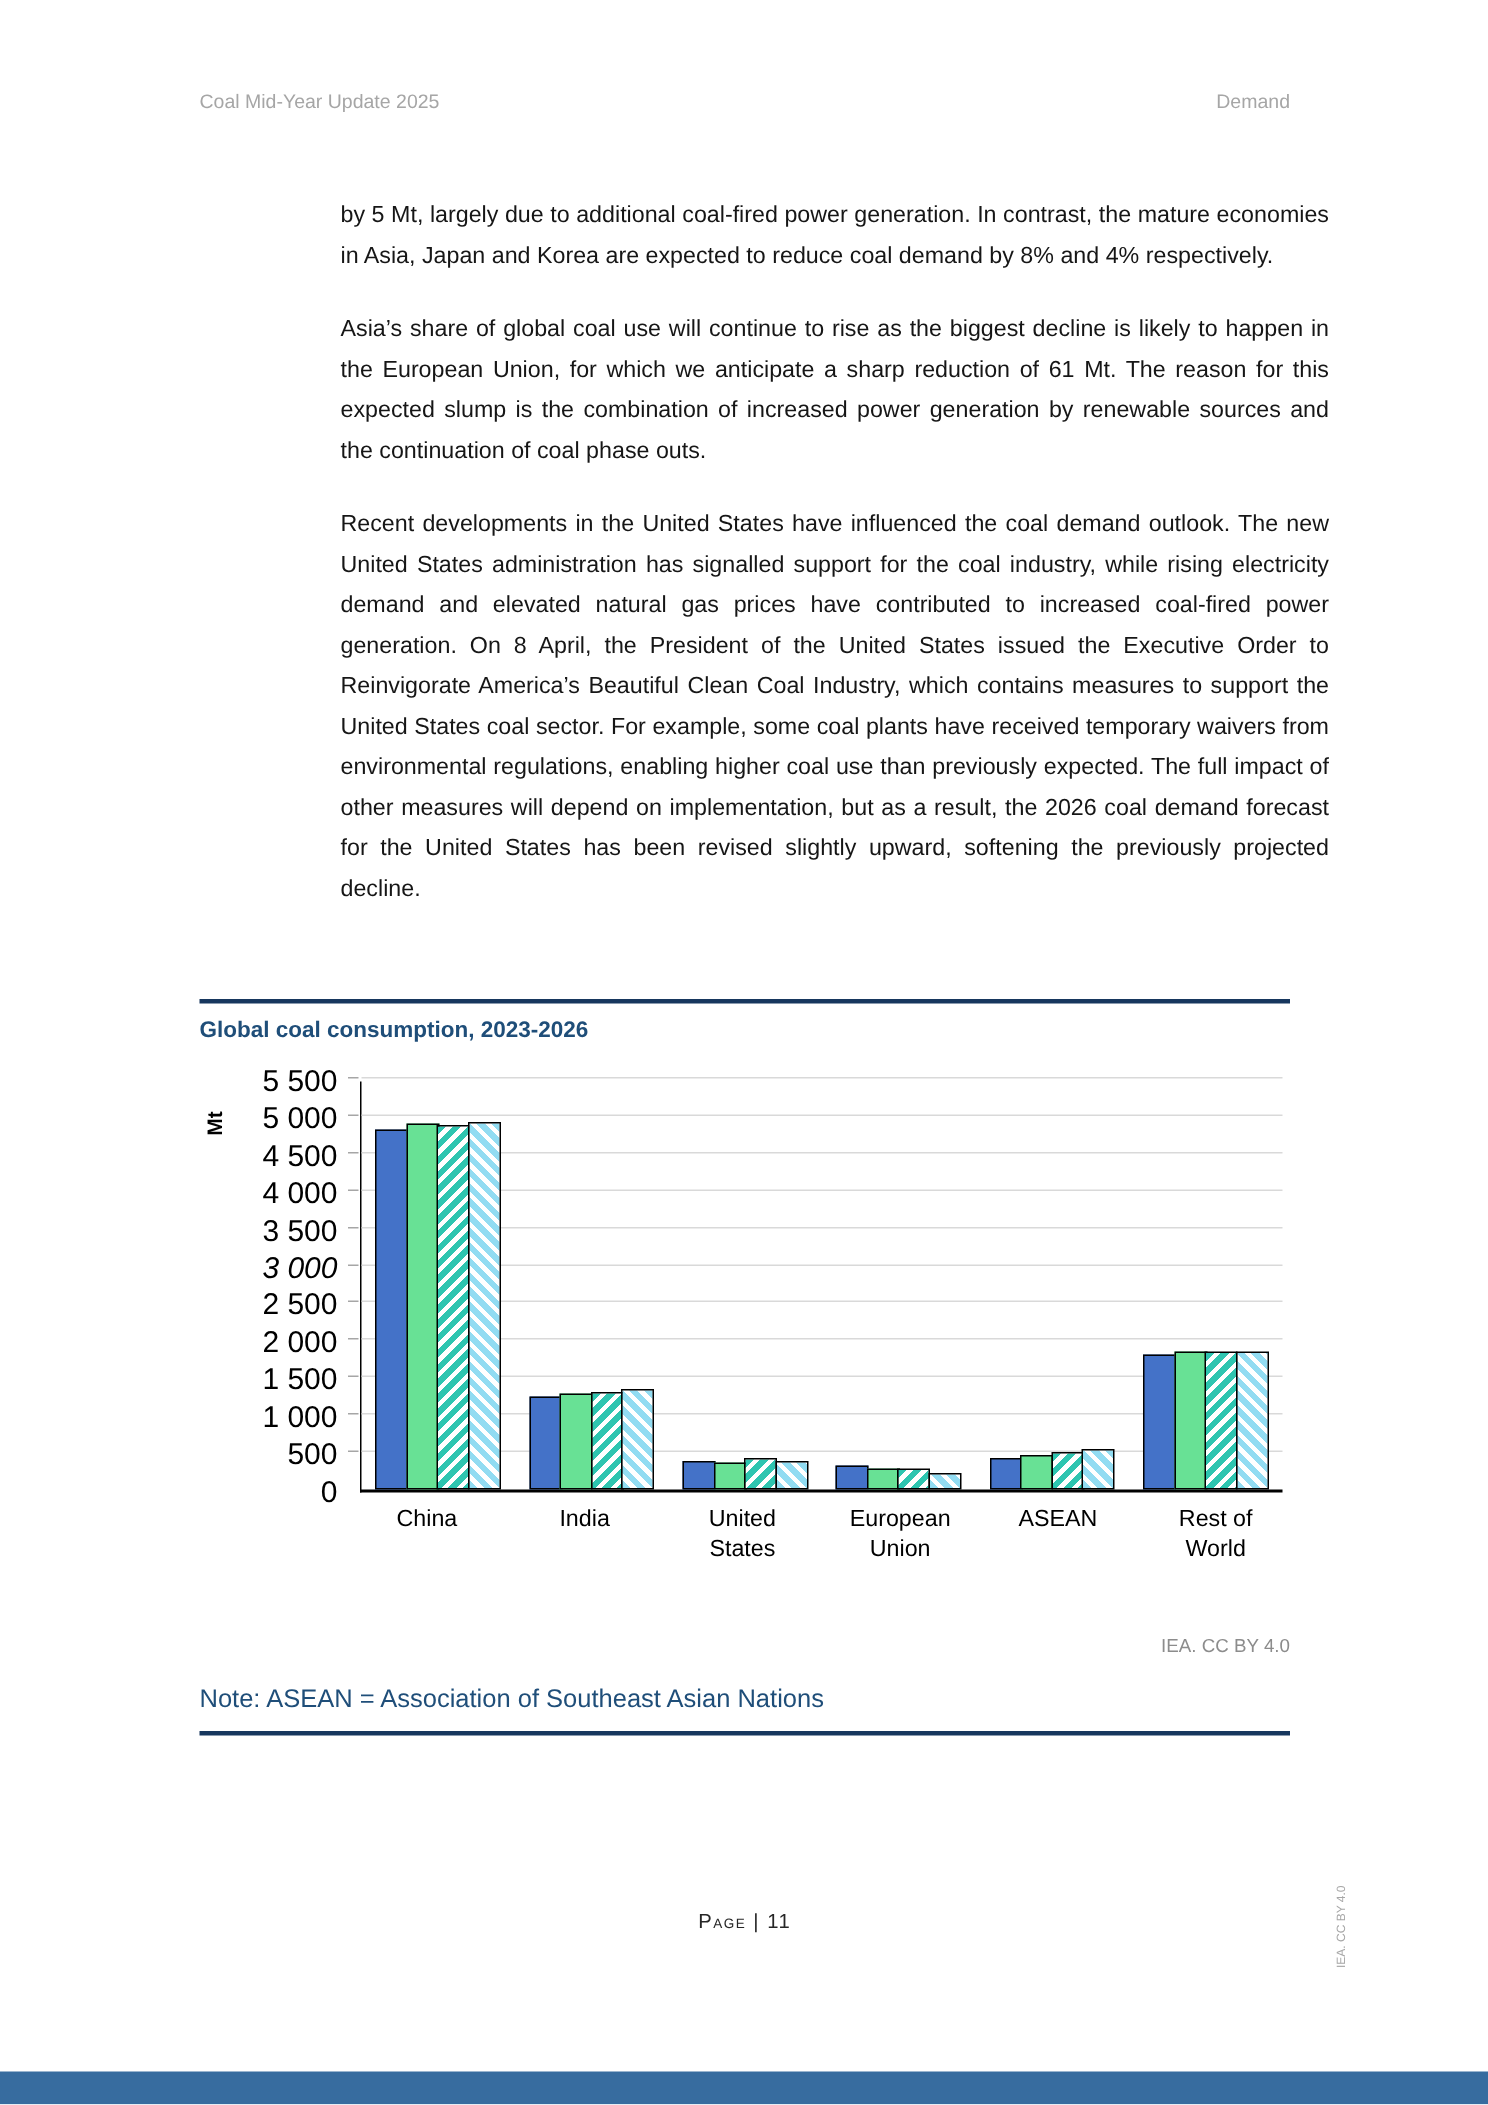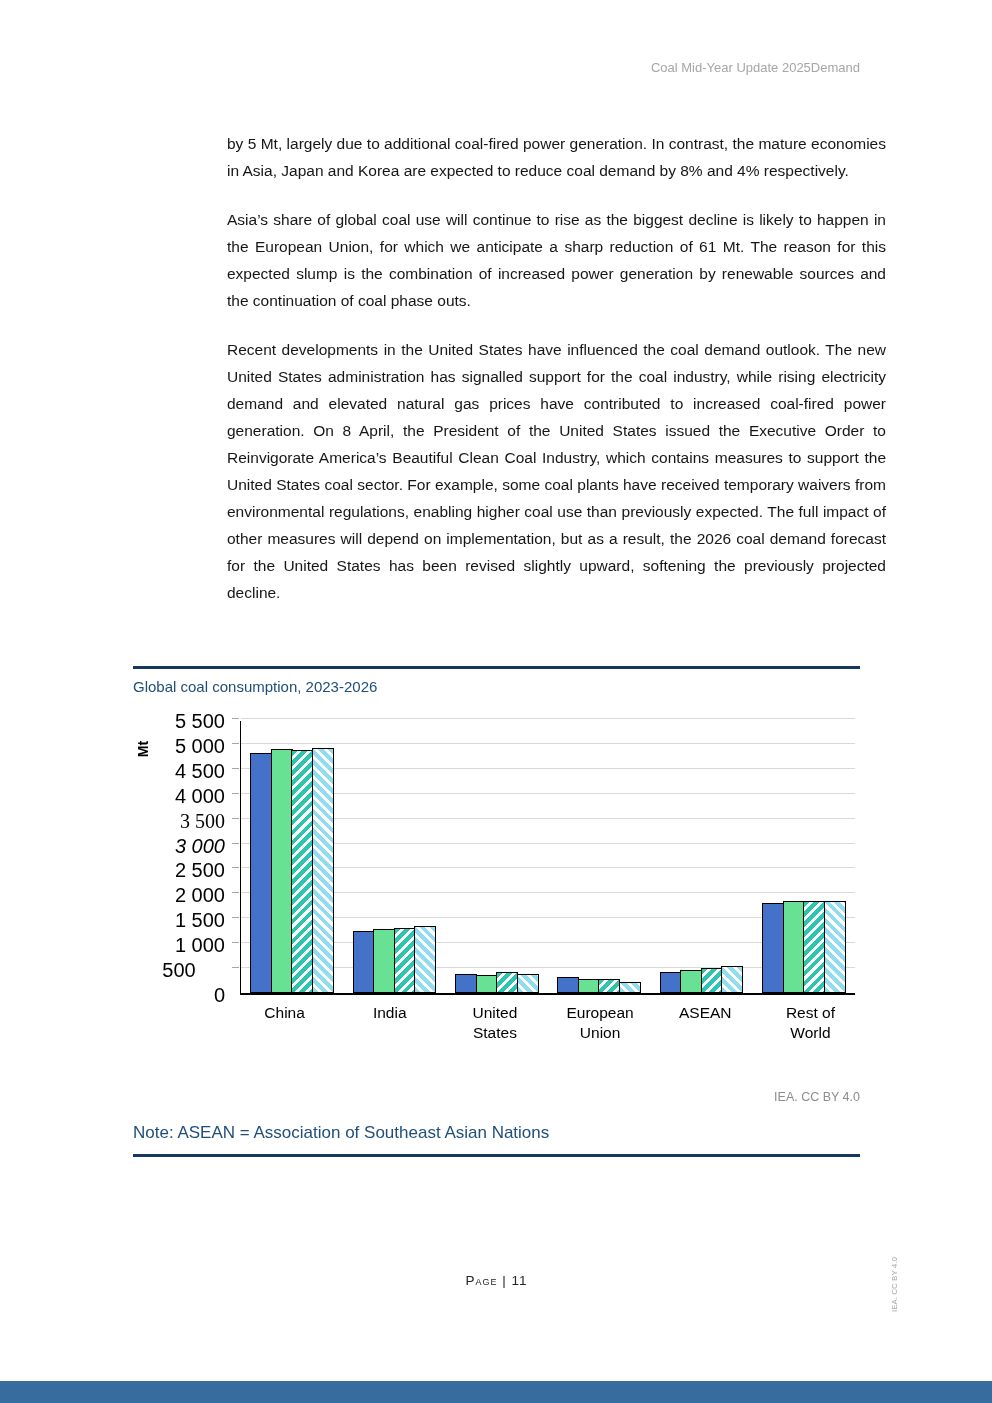--- a/index.html
+++ b/index.html
@@ -10,39 +10,39 @@
     height: 1403px;
     background: #fff;
     font-family: "Liberation Sans", sans-serif;
     color: #1a1a1a;
     overflow: hidden;
   }
 
   
   .hdr {
     position: absolute; top: 60px; left: 133px; width: 727px;
-    display: flex; justify-content: flex-end;
+    display: flex; justify-content: space-between;
     font-size: 13px; color: #a6a6a6;
   }
 
   
   .bodytext {
     position: absolute; top: 130px; left: 203px; width: 659px;
     font-size: 15.5px; line-height: 27px; color: #161616;
     text-align: justify;
     margin-left: 24px;
   }
   .bodytext p { margin: 0 0 22px 0; }
 
   
   .figure { position: absolute; top: 666px; left: 133px; width: 727px; height: 492px; }
   .rule { position: absolute; left: 0; width: 727px; height: 3px; background: #17375e; }
   .rule.top { top: 0; }
   .rule.bottom { top: 488px; }
-  .fig-title { position: absolute; top: 12px; left: 0; font-size: 15px; font-weight: normal; color: #1f4e79; }
+  .fig-title { position: absolute; top: 12px; left: 0; font-size: 15px; font-weight: bold; color: #1f4e79; }
 
   .chart-area { position: absolute; top: 55px; left: 0; width: 727px; height: 274px; }
   .mt-label {
     position: absolute; left: 2px; top: 20px; font-size: 14px; font-weight: bold; color: #000;
     transform: rotate(-90deg); transform-origin: center;
   }
   .ylabels { position: absolute; left: 0; top: 0; width: 92px; height: 274px; }
   .ylabel {
     position: absolute; right: 0; width: 92px; text-align: right;
     font-size: 20px; color: #000; line-height: 18px;
@@ -109,27 +109,27 @@
     <div class="rule top"></div>
     <div class="fig-title">Global coal consumption, 2023-2026</div>
 
     <div class="chart-area">
       <div class="mt-label">Mt</div>
       <div class="ylabels" id="ylabels">
           <div class="ylabel" style="bottom: 265px;">5 500</div>
           <div class="ylabel" style="bottom: 240.091px;">5 000</div>
           <div class="ylabel" style="bottom: 215.182px;">4 500</div>
           <div class="ylabel" style="bottom: 190.273px;">4 000</div>
-          <div class="ylabel" style="bottom: 165.364px; font-family: Liberation Serif, serif;">3 500</div>
+          <div class="ylabel" style="bottom: 165.364px;">3 500</div>
           <div class="ylabel" style="bottom: 140.455px; font-style: italic;">3 000</div>
           <div class="ylabel" style="bottom: 115.545px;">2 500</div>
           <div class="ylabel" style="bottom: 90.6364px;">2 000</div>
           <div class="ylabel" style="bottom: 65.7273px;">1 500</div>
           <div class="ylabel" style="bottom: 40.8182px;">1 000</div>
-          <div class="ylabel" style="bottom: 15.9091px; text-align: center;">500</div>
+          <div class="ylabel" style="bottom: 15.9091px;">500</div>
           <div class="ylabel" style="bottom: -9px;">0</div>
         </div>
       <div class="plot" id="plot">
           <div class="gridline" style="bottom: 274px;"></div>
           <div class="gridtick" style="bottom: 274px;"></div>
           <div class="gridline" style="bottom: 249.091px;"></div>
           <div class="gridtick" style="bottom: 249.091px;"></div>
           <div class="gridline" style="bottom: 224.182px;"></div>
           <div class="gridtick" style="bottom: 224.182px;"></div>
           <div class="gridline" style="bottom: 199.273px;"></div>

